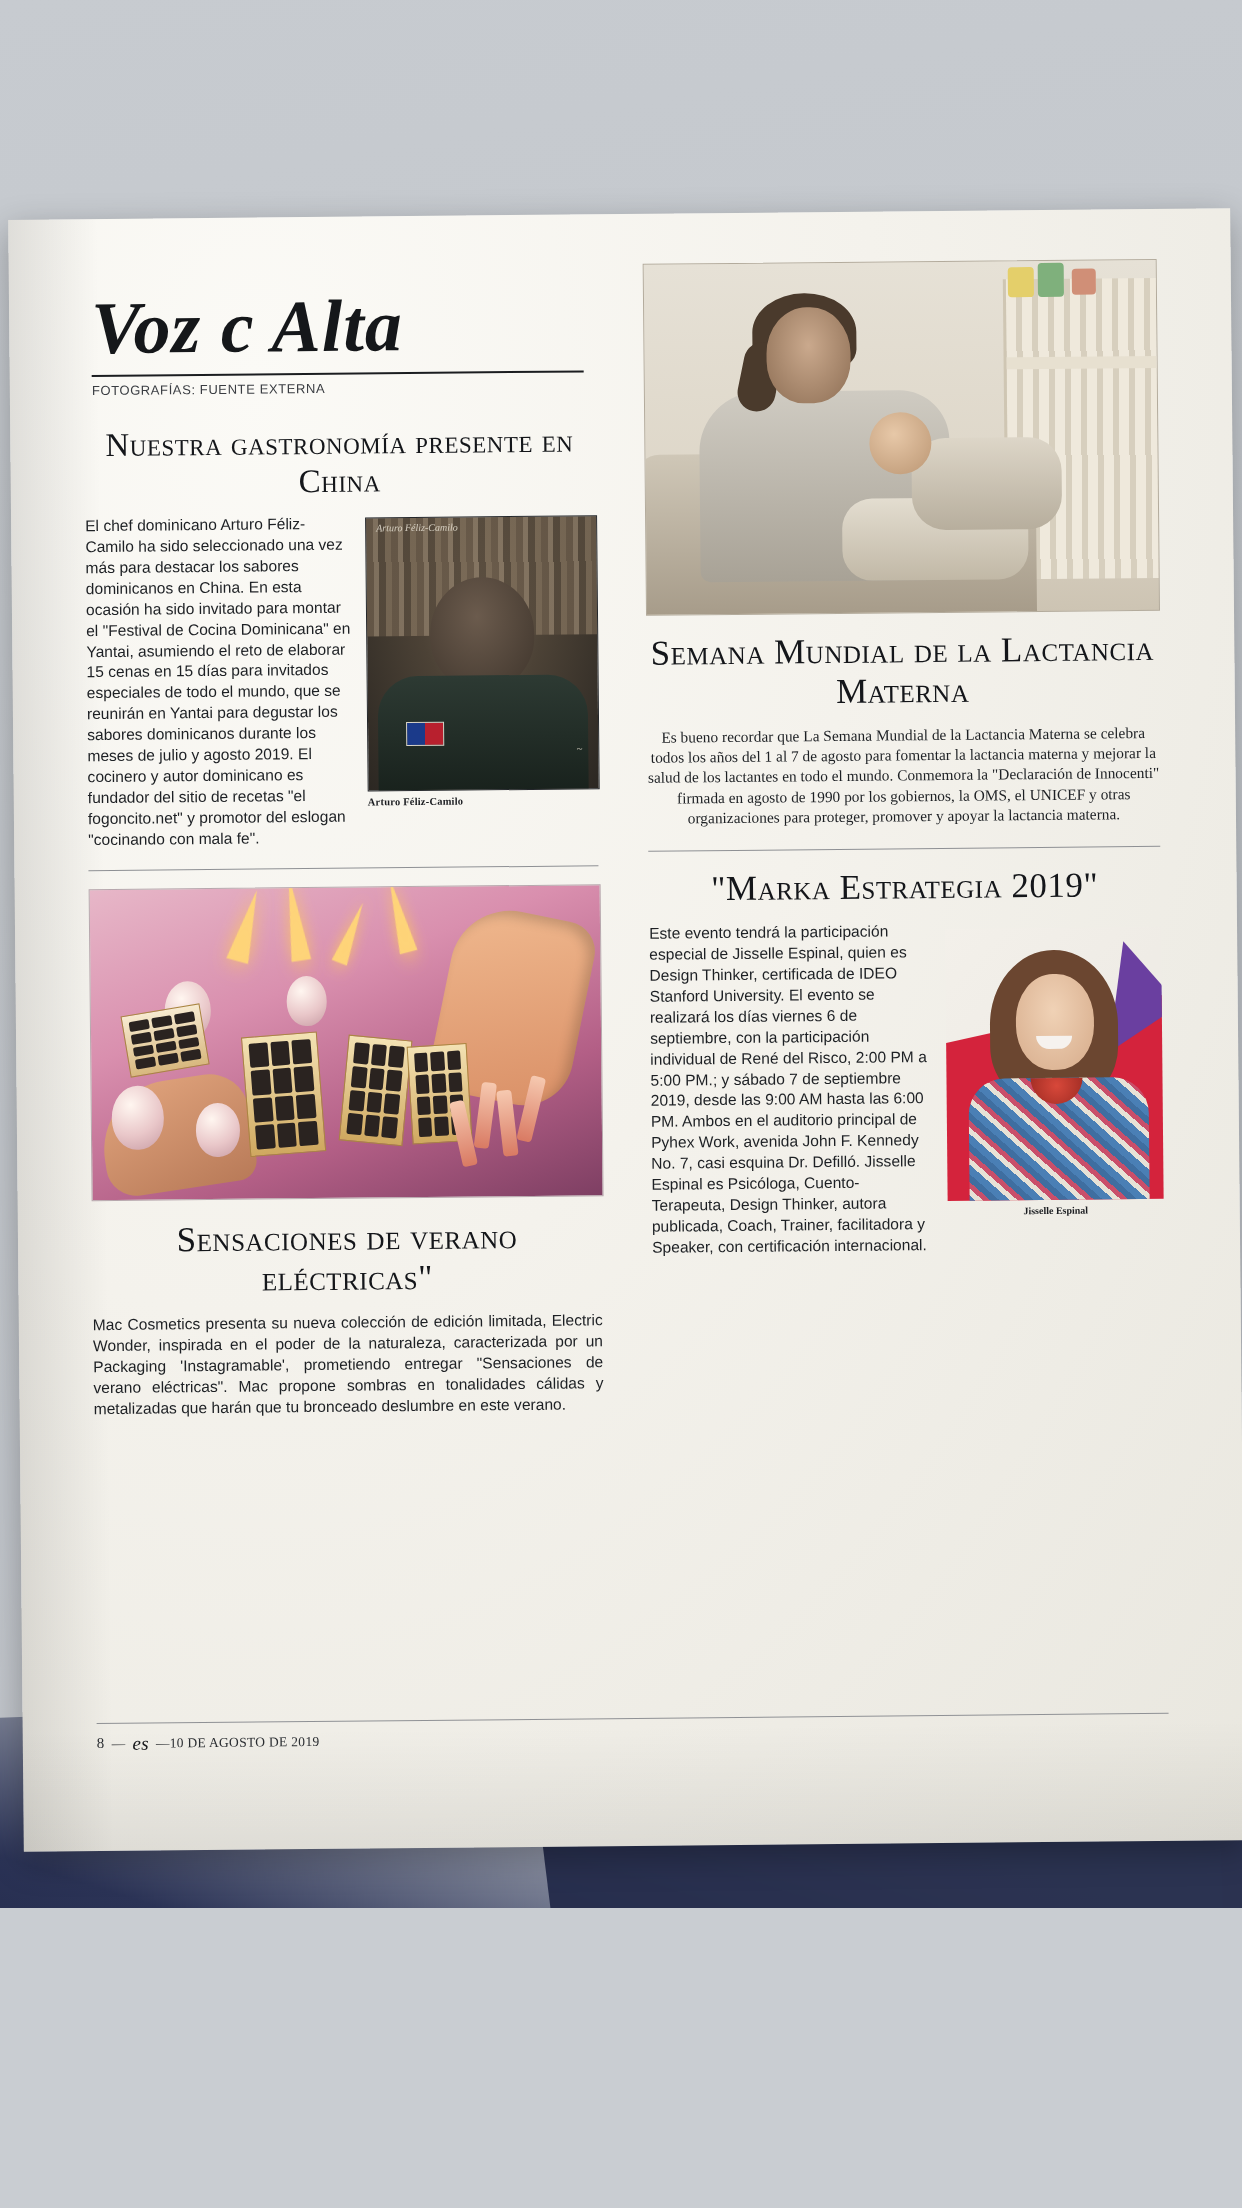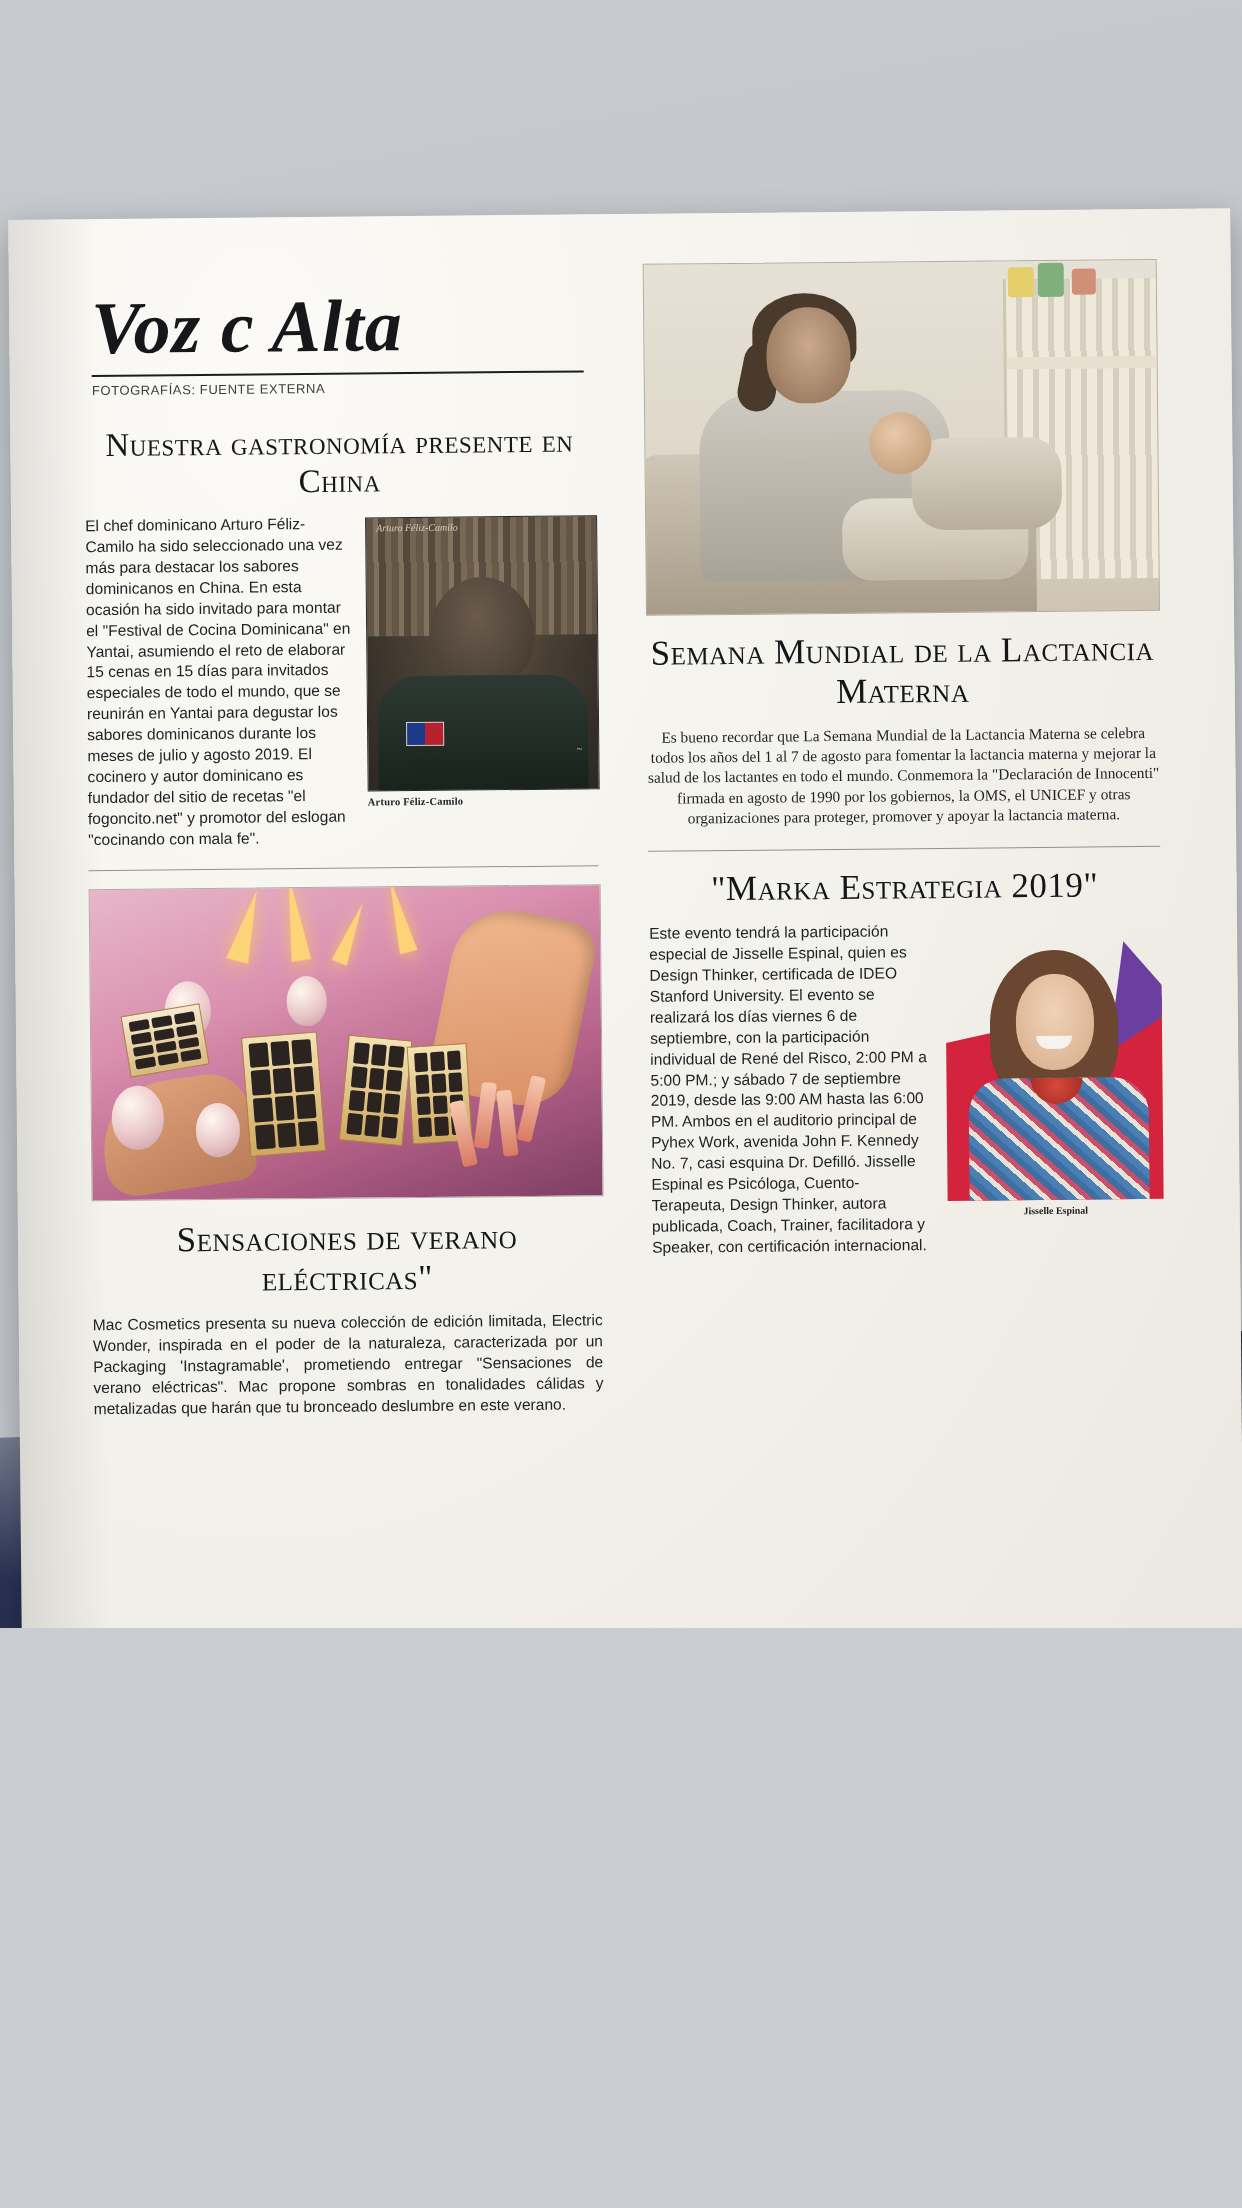--- a/index.html
+++ b/index.html
@@ -8,21 +8,21 @@
     background: #c9cdd2;
     width: 1242px;
     height: 2208px;
     overflow: hidden;
     font-family: "Liberation Sans", sans-serif;
   }
 
   #page {
     position: relative;
     width: 1242px;
-    height: 1628px;
+    height: 1908px;
     background: linear-gradient(170deg, #c7cbd0 0%, #c3c7cc 40%, #bfc3c9 100%);
     overflow: hidden;
   }
 
   
   .table-edge {
     position: absolute;
     left: 0; bottom: 0;
     width: 1242px; height: 380px;
     background: linear-gradient(200deg, #cfd3d8 0%, #c5c9cf 35%, #2b3356 70%, #1b2240 100%);
@@ -406,21 +406,21 @@
     gap: 7px;
     font-family: "Liberation Serif", serif;
     font-size: 13.5px;
     color: #2a2d31;
     letter-spacing: .3px;
   }
   .footer-page { font-size: 15px; }
   .footer-dash { color: #2a2d31; }
   .footer-logo {
     font-family: "Liberation Serif", serif;
-    font-weight: bold;
+    font-weight: normal;
     font-style: italic;
     font-size: 19px;
     color: #15171a;
     line-height: 1;
   }
 </style>
 </head>
 <body>
 
 <div id="page">

